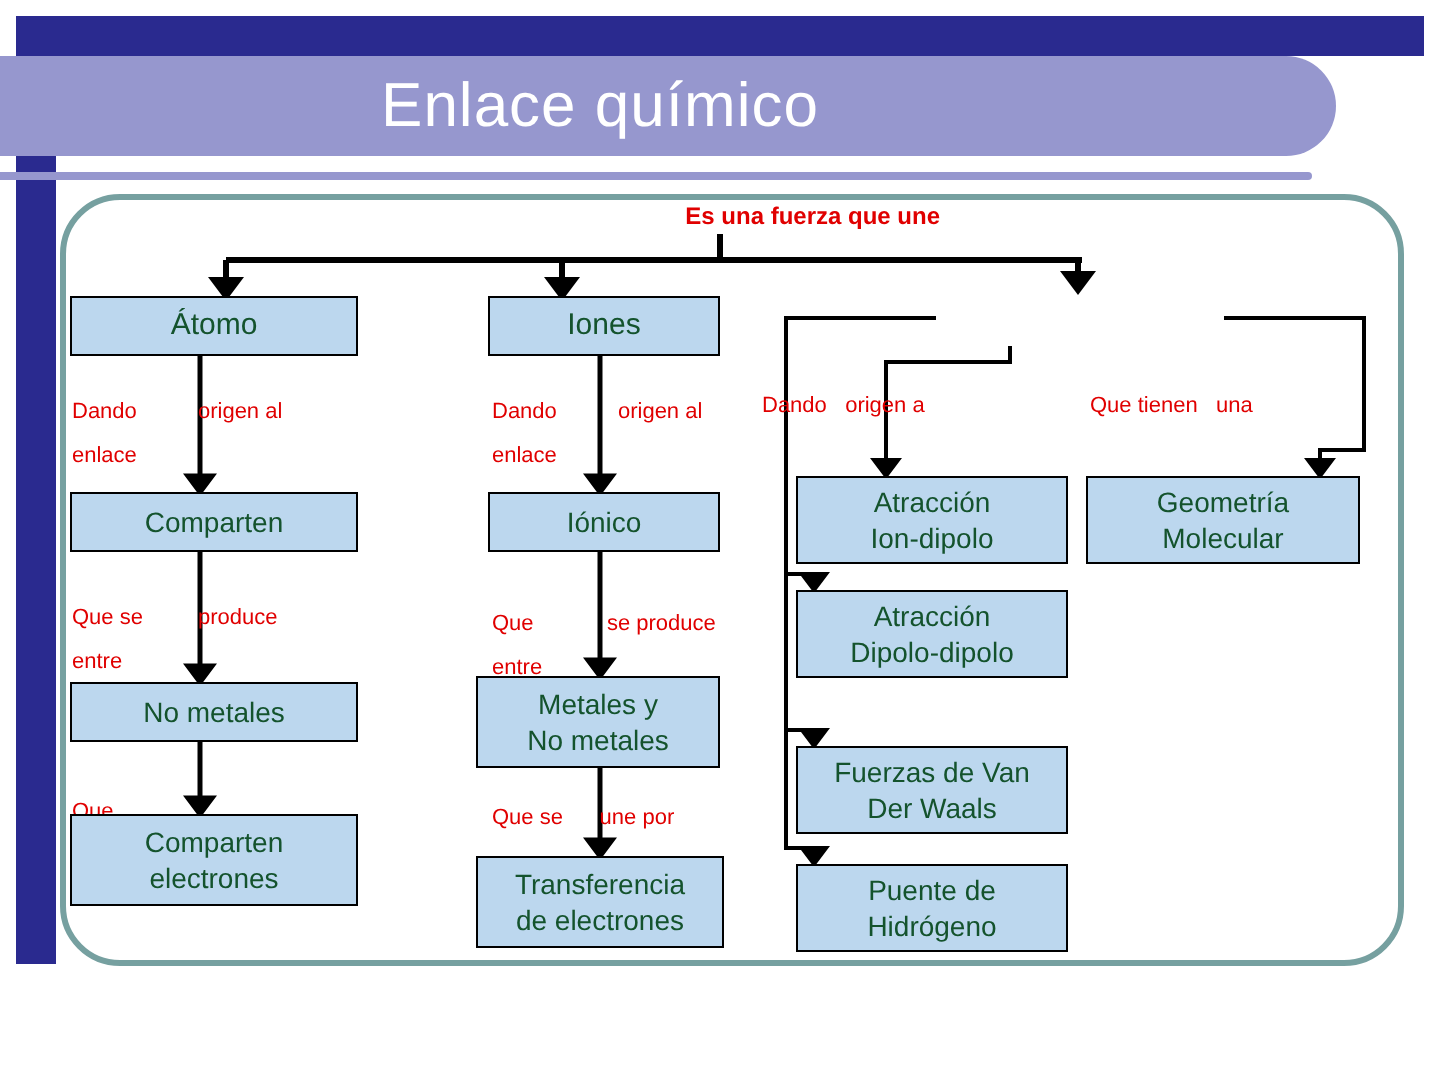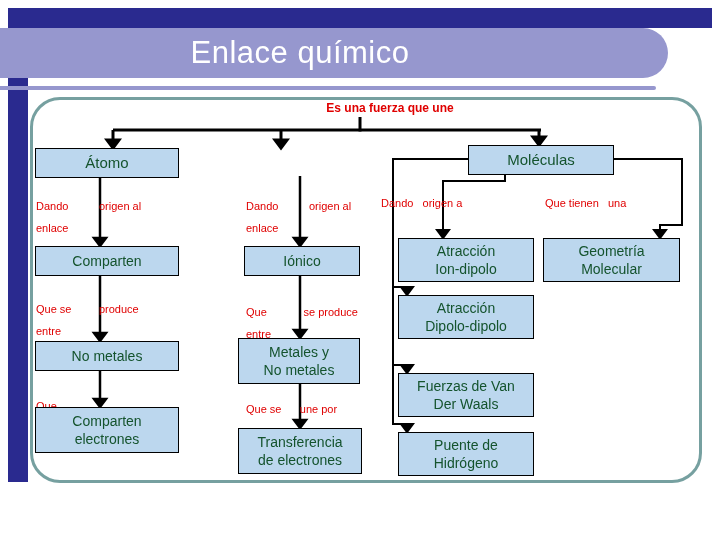--- a/index.html
+++ b/index.html
@@ -25,21 +25,21 @@
     position:absolute;background:#bcd7ee;border:1px solid #000;color:#14532d;
     display:flex;align-items:center;justify-content:center;text-align:center;
     font-size:14px;line-height:1.3;white-space:pre-line;
   }
   .box.hdr{font-size:15px;}
   .elabel{
     position:absolute;color:#e00000;font-weight:normal;font-size:11px;
     white-space:pre-wrap;line-height:2.0;width:190px;
   }
   .rootlabel{
-    position:absolute;left:310px;top:100px;width:160px;text-align:center;
+    position:absolute;left:310px;top:100px;width:160px;text-align:right;
     color:#e00000;font-weight:bold;font-size:12px;line-height:1.4;
   }
 </style>
 </head>
 <body>
 
 <div class="slide">
 
   <div class="topbar"></div>
   <div class="leftbar"></div>
@@ -89,21 +89,21 @@
       <polyline points="393,424 407,424" fill="none"></polyline>
       <polygon points="401,424 413,424 407,432"></polygon>
       <polyline points="612,159 682,159 682,225 660,225 660,231" fill="none"></polyline>
       <polygon points="654,230 666,230 660,238"></polygon>
     </g>
   </svg>
 
   <div class="rootlabel">Es una fuerza que une</div>
 
   <div class="box hdr" style="left:35px;top:148px;width:142px;height:28px">Átomo</div>
-  <div class="box hdr" style="left:468px;top:145px;width:144px;height:28px">Moléculas</div>
+  <div class="box hdr" style="left:244px;top:148px;width:114px;height:28px">Iones</div>
 
   <div class="elabel" style="left:36px;top:195px">Dando          origen al
 enlace</div>
   <div class="box" style="left:35px;top:246px;width:142px;height:28px">Comparten</div>
   <div class="elabel" style="left:36px;top:298px">Que se         produce
 entre</div>
   <div class="box" style="left:35px;top:341px;width:142px;height:28px">No metales</div>
   <div class="elabel" style="left:36px;top:395px">Que</div>
   <div class="box" style="left:35px;top:407px;width:142px;height:44px">Comparten
 electrones</div>

